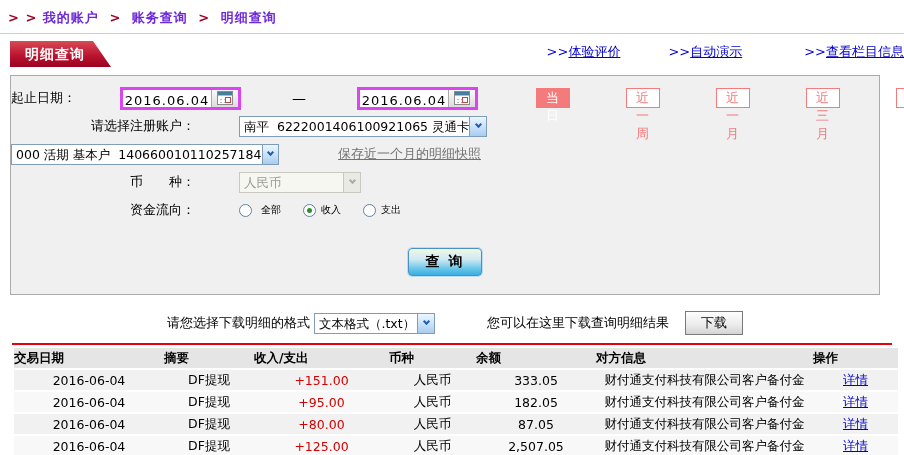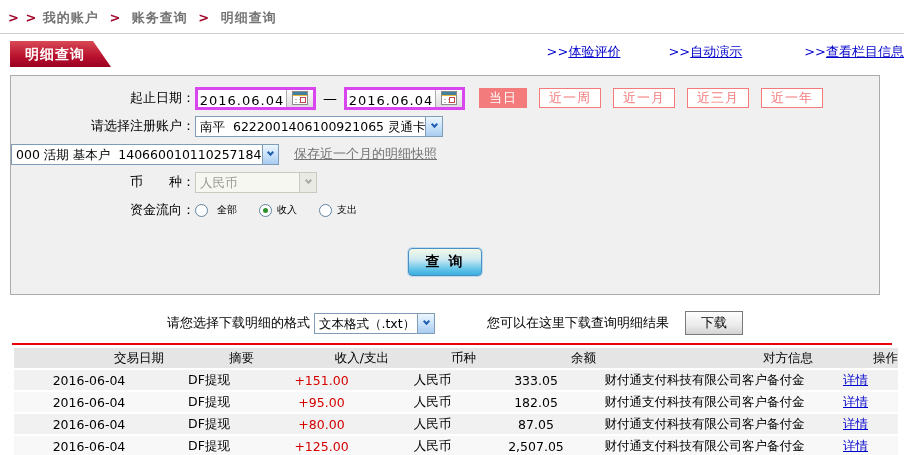--- a/index.html
+++ b/index.html
@@ -1,40 +1,40 @@
 <!DOCTYPE html>
 <html><head>
 <meta charset="utf-8">
 <style>
   * { margin:0; padding:0; box-sizing:border-box; }
   html,body { width:904px; background:#fff; font-family:"DejaVu Sans","Liberation Sans",sans-serif; }
   body { height:455px; overflow:hidden; font-size:13px; color:#000; }
 
   
   .breadcrumb { padding:9px 0 6px 8px; color:#A00026; font-size:13px; font-weight:bold; letter-spacing:1px; }
-  .breadcrumb a { color:#737373; text-decoration:none; cursor:pointer;text-align:right; }
+  .breadcrumb a { color:#6d28d9; text-decoration:none; cursor:pointer;text-align:right; }
   .breadcrumb .sep { margin:0 5px; }
   .topline { border-top:1px solid #CFCFCF; }
 
   
   .tabrow { display:flex; align-items:flex-end; margin-top:7px; height:26px; }
   .tab { margin-left:10px; height:26px; line-height:26px; padding:0 26px 0 15px;
          color:#fff; font-weight:bold; font-size:14px; letter-spacing:1px;
          background:linear-gradient(180deg,#D84A55 0%,#BB1530 55%,#9C0022 100%);
          clip-path:polygon(0 0,calc(100% - 18px) 0,100% 100%,0 100%); }
   .toplinks { display:flex; align-items:flex-end; margin-left:auto; margin-right:0; padding-bottom:6px; }
   .toplinks a { color:#0000CC; font-size:13px; text-decoration:none; cursor:pointer; }
   .toplinks a + a { margin-left:48px; }
   .toplinks a:last-child { margin-left:62px; }
   .toplinks .lbl { text-decoration:underline; }
 
   
   .panel { margin:8px 0 0 10px; width:870px; height:220px; background:#F0F0F0;
            border:1px solid #ABABAB; padding-top:10px; }
-  .frow { display:flex; align-items:center; height:24px; margin-bottom:4px; }
+  .frow { display:flex; align-items:center; height:24px; margin-bottom:4px;gap:44px; }
   .flabel { width:184px; text-align:right; font-size:13px; white-space:pre; }
 
   
   .datebox { display:inline-flex; border:3px solid #d946ef; background:#fff; height:23px; }
   .dval { width:88px; text-align:center; font-size:13px; line-height:21px; letter-spacing:1px; }
   .calbtn { width:27px; background:linear-gradient(180deg,#FBFBFB,#DCDCDC); border-left:1px solid #ABABAB;
             display:flex; align-items:center; justify-content:center; cursor:pointer; }
   .cal { position:relative; width:16px; height:14px; border:1px solid #8A8A8A; background:#fff; }
   .cal::before { content:''; position:absolute; top:0; left:0; right:0; height:3px;
                  background:#44809E; border-bottom:1px solid #E8B93C; }
@@ -91,21 +91,21 @@
   .dlrow .fmt-label { margin-right:4px; }
   .dlrow .hint { margin-left:52px; }
   .dl-btn { margin-left:16px; width:58px; height:24px; border:1px solid #7A7A7A; font-family:inherit;
             background:linear-gradient(180deg,#FEFEFE,#EBEBEB 60%,#D3D3D3); font-size:13px; cursor:pointer; }
 
   .redline { margin:8px 12px 0 12px; border-top:2px solid #E8000A; }
 
   
   table { margin:1px 0 0 14px; width:884px; border-collapse:separate; border-spacing:0 2px;
           table-layout:fixed; font-size:12.5px; }
-  th { background:#E5E5E5; font-weight:normal; height:20px; text-align:right; }
+  th { background:#E5E5E5; font-weight:bold; height:20px; text-align:left; }
   td { height:20px; text-align:center; }
   tr.data-row { background:#F1F1F1; }
   tr.data-row.alt { background:#F8F8F8; }
   td.amount { color:#D40000; }
   a.detail { color:#0000CC; text-decoration:underline; cursor:pointer; }
 </style>
 </head>
 <body>
 
 <div class="breadcrumb">

